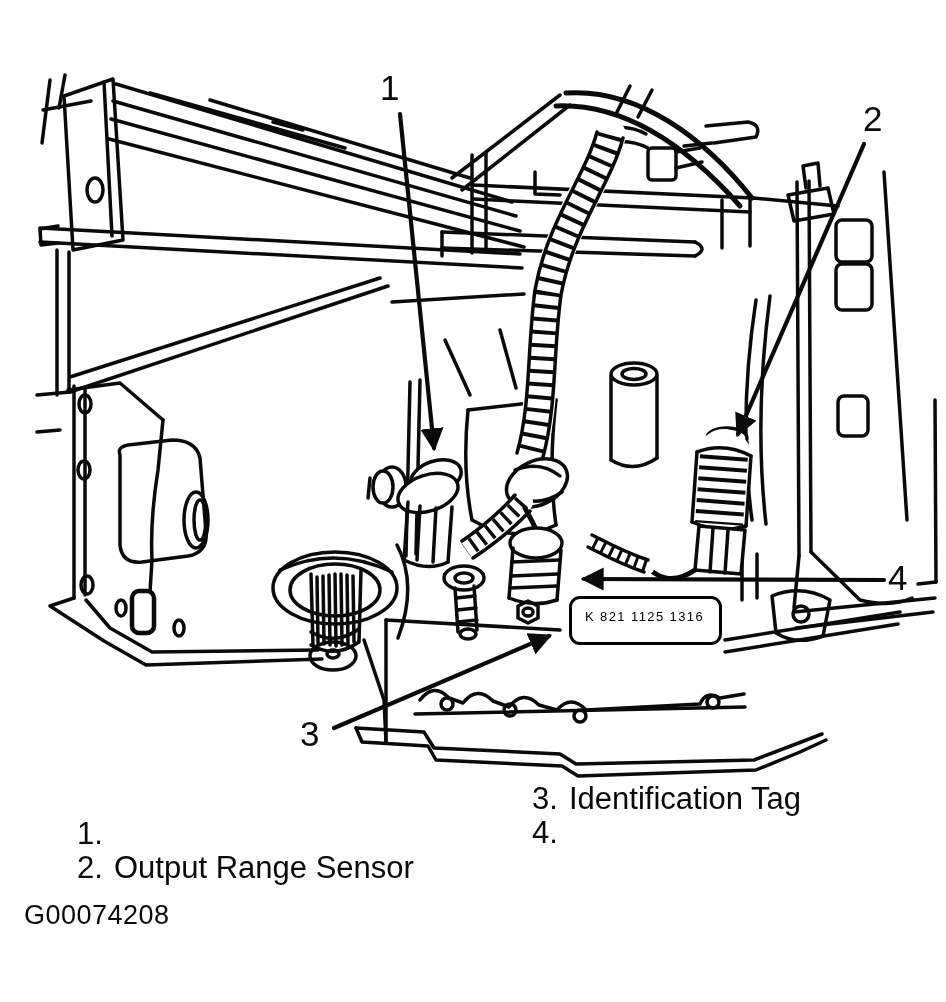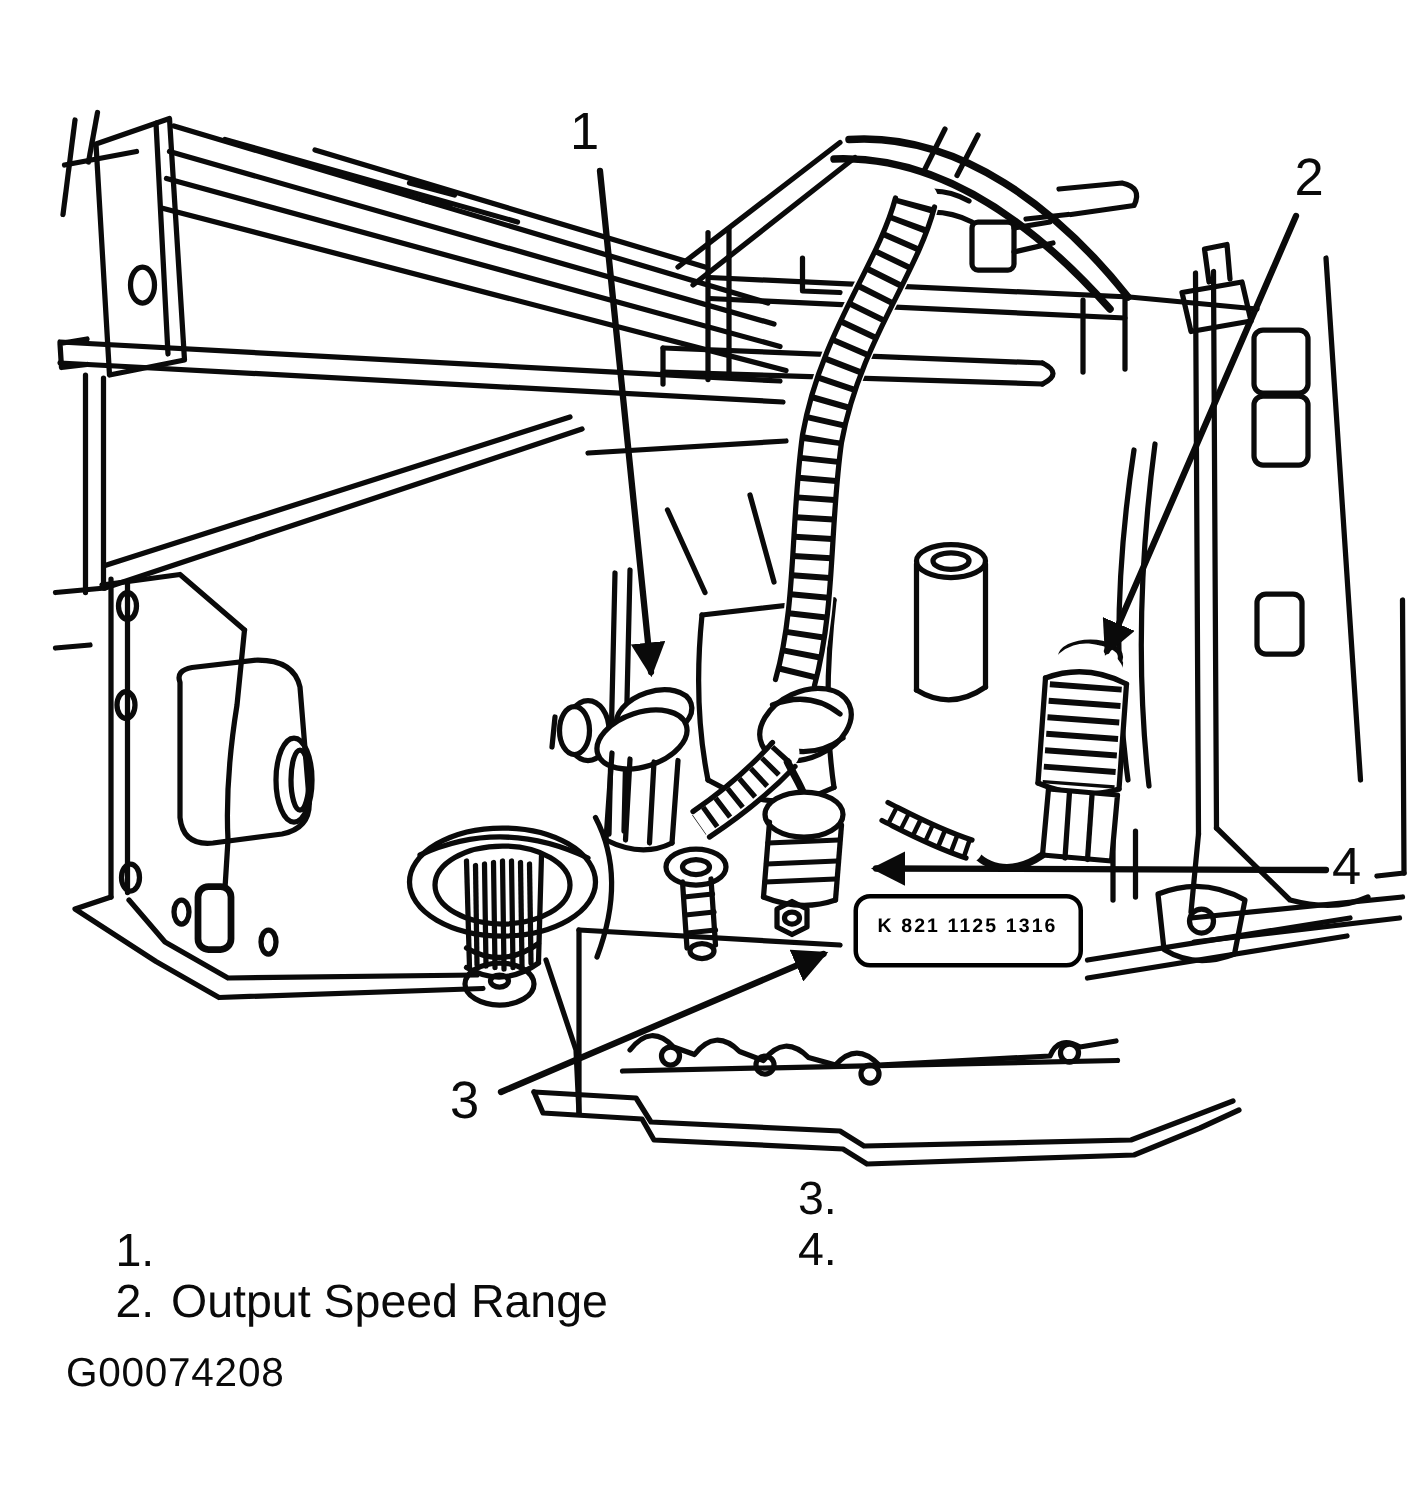--- a/index.html
+++ b/index.html
@@ -9,30 +9,30 @@
   svg.drawing{position:absolute;left:0;top:0;}
   .callout{position:absolute;font-size:35px;line-height:35px;color:#0a0a0a;
            letter-spacing:0;}
   #c1{left:380px;top:70px;}
   #c2{left:863px;top:101px;}
   #c3{left:300px;top:716px;}
   #c4{left:888px;top:560px;}
   .id-tag{position:absolute;left:569px;top:596px;width:153px;height:49px;
           box-sizing:border-box;border:3.5px solid #000;border-radius:11px;
           background:#fff;}
-  .id-tag span{display:block;padding:10px 11px 0 13px;font-size:13px;font-weight:bold;
+  .id-tag span{display:block;padding:10px 11px 0 13px;font-size:13px;font-weight:normal;
           letter-spacing:1.4px;white-space:nowrap;}
   .legend{position:absolute;display:flex;flex-direction:column;}
   .legend-left{left:77px;top:817px;}
   .legend-right{left:532px;top:782px;}
   .legend-item{display:flex;align-items:flex-start;}
   .lnum{display:inline-block;width:37px;font-size:31px;line-height:34px;
         color:#0a0a0a;flex:0 0 auto;}
   .llbl{font-size:31px;line-height:34px;color:#0a0a0a;white-space:pre-line;}
-  .figure-id{position:absolute;left:44px;top:900px;font-size:27px;
+  .figure-id{position:absolute;left:24px;top:900px;font-size:27px;
              letter-spacing:0.5px;color:#0a0a0a;}
 </style>
 </head>
 <body>
 
 <div class="page">
 
   <svg class="drawing" width="946" height="780" viewBox="0 0 946 780">
     <defs>
       <marker id="ah" viewBox="0 0 10 10" refX="8.5" refY="5" markerWidth="5.5" markerHeight="5.5" orient="auto">
@@ -277,27 +277,28 @@
   <div class="id-tag">
     <span>K 821 1125 1316</span>
   </div>
 
   <div class="legend legend-left">
     <div class="legend-item">
       <span class="lnum">1.</span>
     </div>
     <div class="legend-item">
       <span class="lnum">2.</span>
-      <span class="llbl">Output Speed Range</span>
+      <span class="llbl">Output Range Sensor</span>
     </div>
   </div>
 
   <div class="legend legend-right">
     <div class="legend-item">
       <span class="lnum">3.</span>
+      <span class="llbl">Identification Tag</span>
     </div>
     <div class="legend-item">
       <span class="lnum">4.</span>
     </div>
   </div>
 
   <div class="figure-id">G00074208</div>
 </div>
 
 </body></html>

